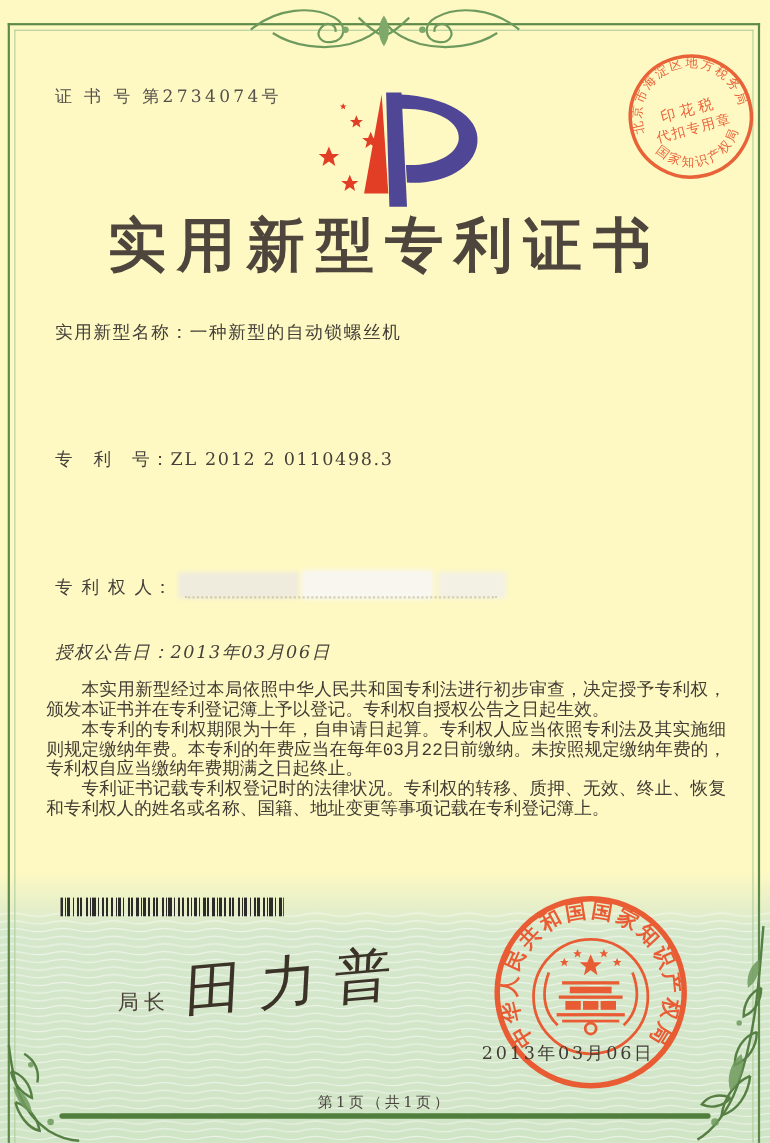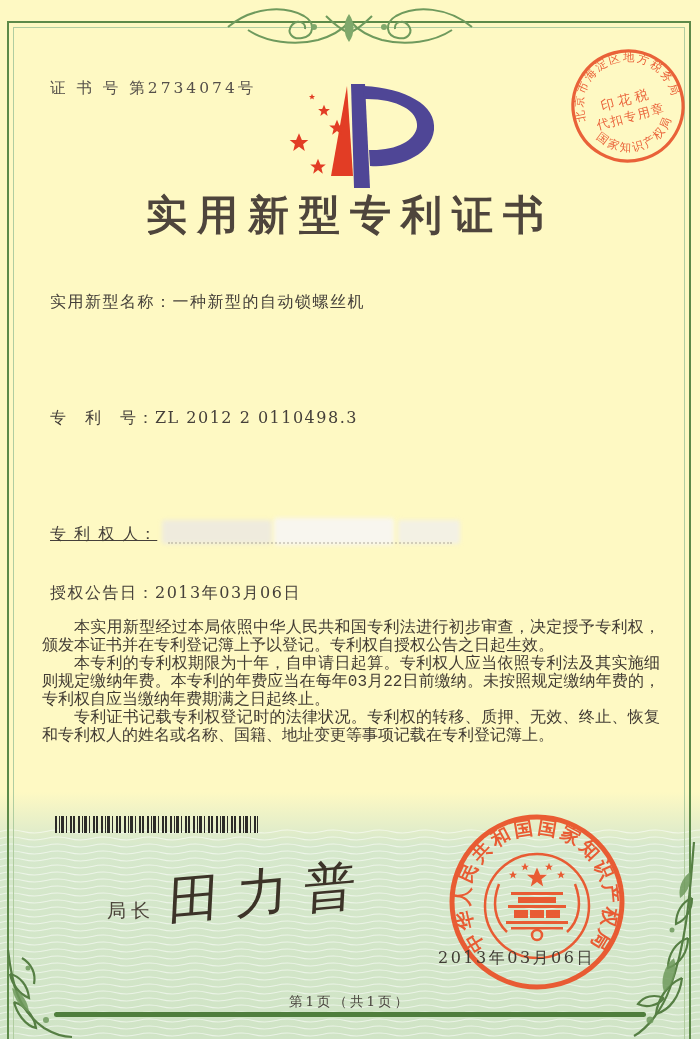--- a/index.html
+++ b/index.html
@@ -30,21 +30,21 @@
   }
   .ornament{position:absolute;}
   .cert-number{
     position:absolute;left:50px;top:78px;
     font-size:15.5px;letter-spacing:3px;color:#55504a;
   }
   .logo-svg{position:absolute;left:285px;top:78px;}
   .stamp-svg{position:absolute;left:558px;top:38px;}
   .doc-title{
     position:absolute;left:0;right:0;top:188px;text-align:center;
-    font-size:41px;font-weight:600;letter-spacing:10px;color:#4e453c;
+    font-size:53px;font-weight:600;letter-spacing:10px;color:#4e453c;
   }
   .field{
     position:absolute;left:50px;font-size:16px;color:#45403a;
     letter-spacing:1.5px;white-space:nowrap;
   }
   .redaction{
     position:absolute;left:162px;top:518px;width:300px;height:30px;
   }
   .redaction .blk{position:absolute;border-radius:3px;filter:blur(2px);}
   .blk1{left:0;top:2px;width:110px;height:24px;background:rgba(236,233,226,.85);}
@@ -188,22 +188,22 @@
       </text>
       <text class="seal-text" x="0" y="-2" font-size="13.5" fill="#e8562e" letter-spacing="4" text-anchor="middle">印花税</text>
       <text class="seal-text" x="0" y="15" font-size="12.5" fill="#e8562e" letter-spacing="1.5" text-anchor="middle">代扣专用章</text>
     </g>
   </svg>
 
   <div class="doc-title">实用新型专利证书</div>
 
   <div class="field" style="top:292px;text-align:right;"><span>实用新型名称：</span><span>一种新型的自动锁螺丝机</span></div>
   <div class="field" style="top:408px;"><span>专　利　号：</span><span>ZL 2012 2 0110498.3</span></div>
-  <div class="field" style="top:524px;text-decoration:underline;"><span>专 利 权 人：</span><span></span></div>
-  <div class="field" style="top:583px;"><span>授权公告日：</span><span>2013年03月06日</span></div>
+  <div class="field" style="top:524px;"><span>专 利 权 人：</span><span></span></div>
+  <div class="field" style="top:583px;font-style:italic;"><span>授权公告日：</span><span>2013年03月06日</span></div>
 
   <div class="redaction">
     <div class="blk blk1"></div>
     <div class="blk blk2"></div>
     <div class="blk blk3"></div>
     <div class="dots"></div>
   </div>
 
   <div class="body-text">
     <p>本实用新型经过本局依照中华人民共和国专利法进行初步审查，决定授予专利权，颁发本证书并在专利登记簿上予以登记。专利权自授权公告之日起生效。</p>

